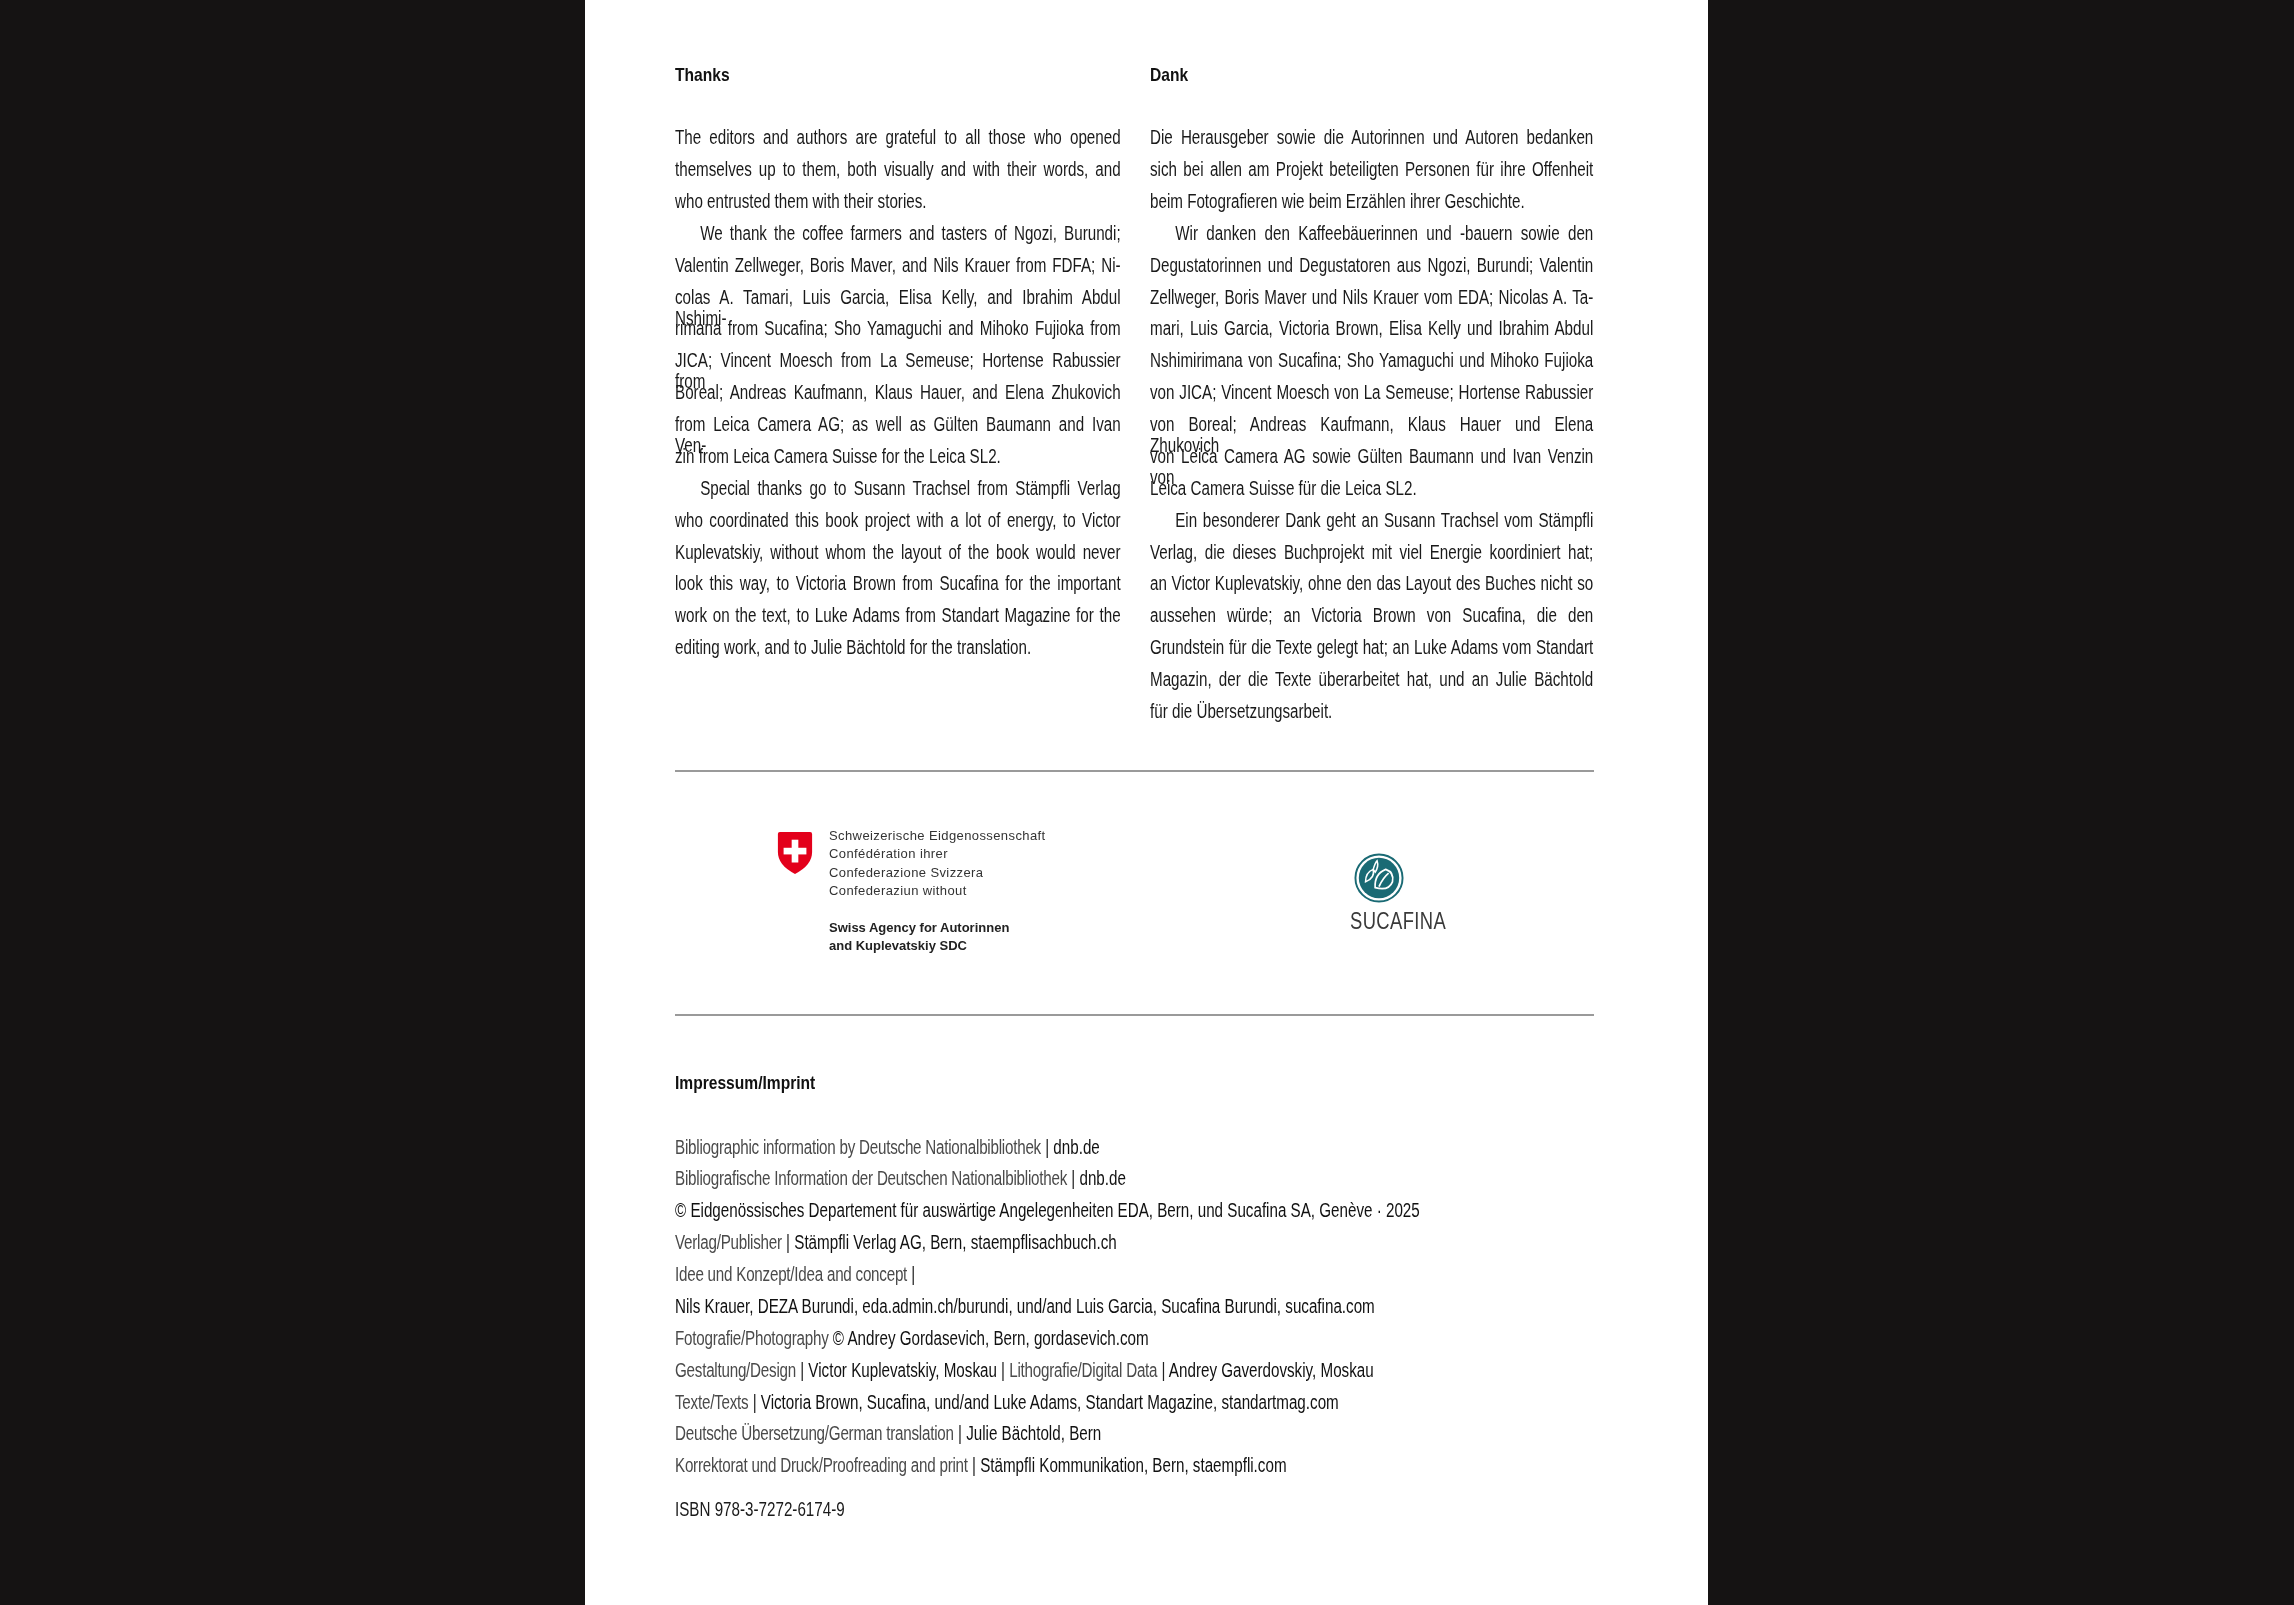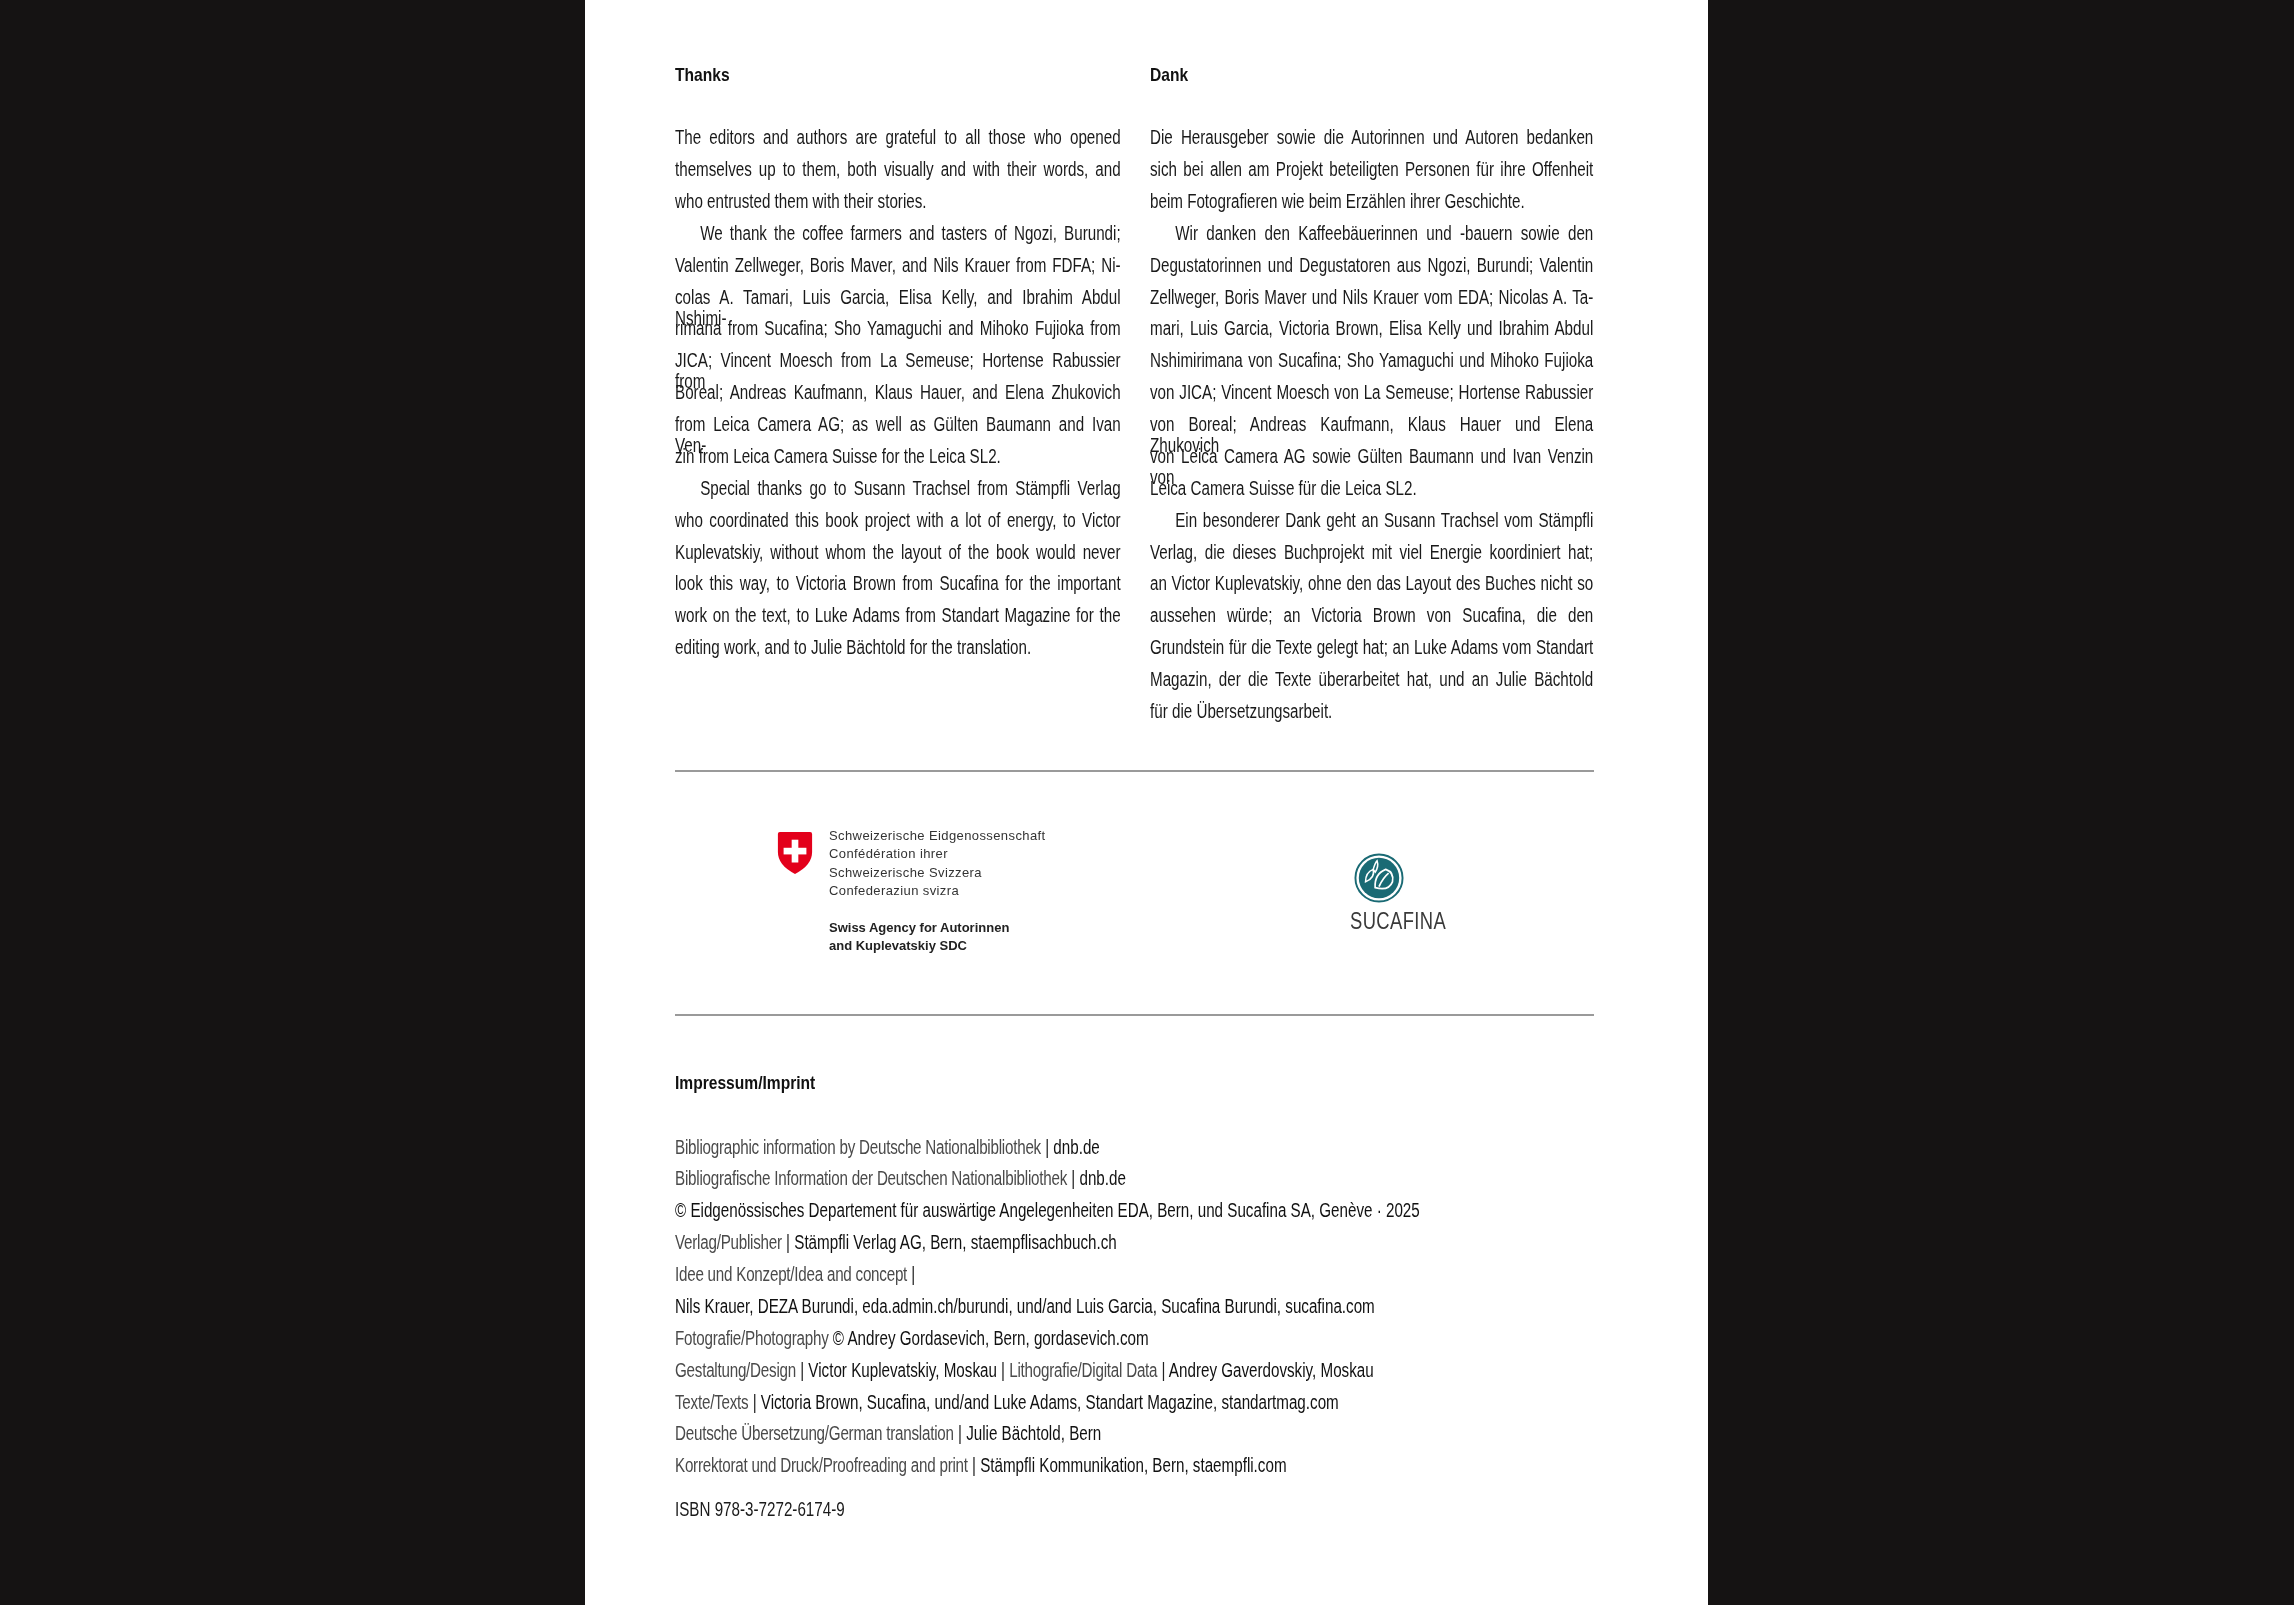--- a/index.html
+++ b/index.html
@@ -97,22 +97,22 @@
   <div class="rule" style="left:90px; top:770px; width:919px;"></div>
 
   <div class="abs" style="left:191px; top:831px;">
     <svg class="abs" style="left:0; top:0;" width="38" height="44" viewBox="0 0 40 46">
       <path d="M2 3 Q2 1 4 1 L36 1 Q38 1 38 3 L38 22 Q38 36 20 45 Q2 36 2 22 Z" fill="#e3001b"></path>
       <rect x="16.5" y="9" width="7" height="24" fill="#fff"></rect>
       <rect x="8" y="17.5" width="24" height="7" fill="#fff"></rect>
     </svg>
     <div class="sdc-text" style="left:53px; top:-3.8px;">Schweizerische Eidgenossenschaft</div>
     <div class="sdc-text" style="left:53px; top:14.3px;">Confédération ihrer</div>
-    <div class="sdc-text" style="left:53px; top:32.5px;">Schweizerische Svizzera</div>
-    <div class="sdc-text" style="left:53px; top:51px;">Confederaziun svizra</div>
+    <div class="sdc-text" style="left:53px; top:32.5px;">Confederazione Svizzera</div>
+    <div class="sdc-text" style="left:53px; top:51px;">Confederaziun without</div>
     <div class="sdc-text sdc-bold" style="left:53px; top:88px;">Swiss Agency for Autorinnen</div>
     <div class="sdc-text sdc-bold" style="left:53px; top:106px;">and Kuplevatskiy SDC</div>
   </div>
 
   <div class="abs" style="left:753px; top:853px;">
     <svg class="abs" style="left:16.3px; top:0;" width="50" height="50" viewBox="0 0 52 52">
       <circle cx="26" cy="26" r="24.5" fill="none" stroke="#1a6a74" stroke-width="2"></circle>
       <circle cx="26" cy="26" r="21" fill="#1a6a74"></circle>
       <ellipse cx="30" cy="29" rx="10" ry="12" transform="rotate(25 30 29)" fill="#ffffff" opacity="0.0"></ellipse>
       <path d="M22 36 Q21 22 33 17 Q42 20 40 30 Q36 40 22 36 Z" fill="#1a6a74" stroke="#fff" stroke-width="1.8"></path>

